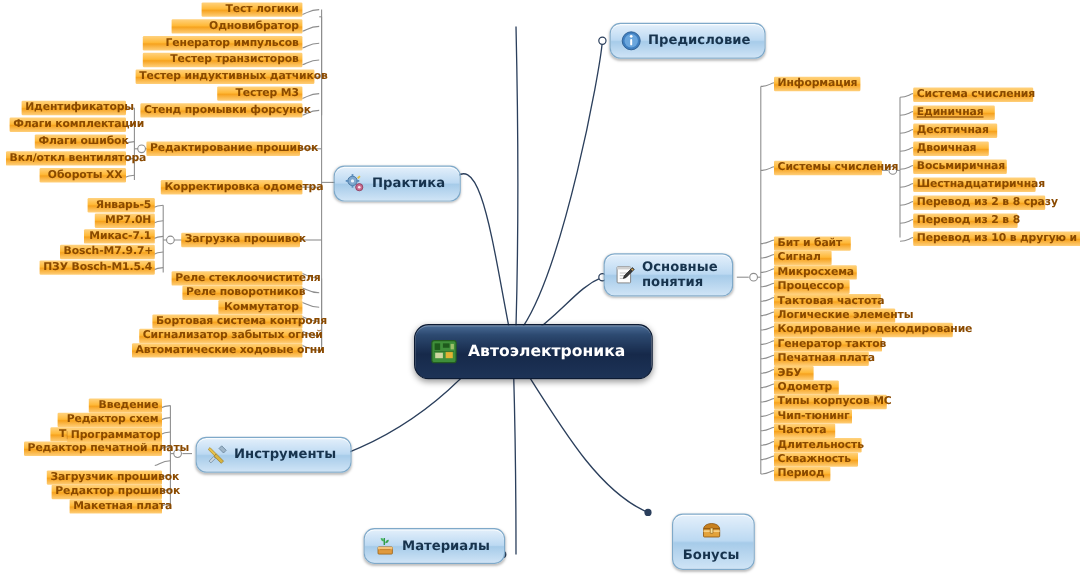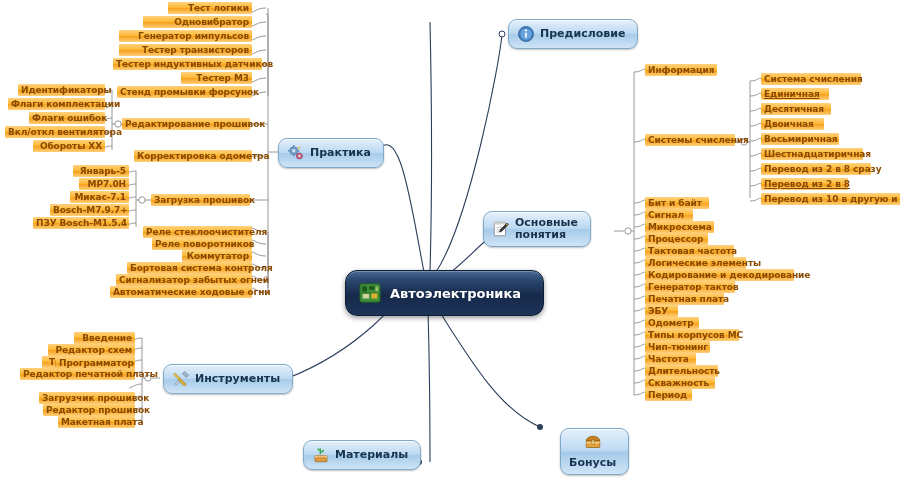--- a/index.html
+++ b/index.html
@@ -243,21 +243,21 @@
   <div class="bnode" style="left:508px;top:19px;">
     <svg class="ico ico-sm" viewBox="0 0 24 24">
       <circle cx="12" cy="12" r="10" fill="#3f7fc0" stroke="#2a5b90" stroke-width="1"></circle>
       <circle cx="12" cy="12" r="7.5" fill="#6aa6dd"></circle>
       <rect x="10.9" y="10" width="2.2" height="7" rx="1" fill="#ffffff"></rect>
       <circle cx="12" cy="7" r="1.5" fill="#ffffff"></circle>
     </svg>
     <span class="lbl">Предисловие</span>
   </div>
 
-  <div class="bnode" style="left:483px;top:211px;">
+  <div class="bnode" style="left:503px;top:211px;">
     <svg class="ico ico-sm" viewBox="0 0 24 24">
       <rect x="3" y="3" width="15" height="18" rx="1" fill="#fdfdfd" stroke="#7d7d7d" stroke-width="1"></rect>
       <rect x="3" y="3" width="15" height="3" fill="#cfcfcf"></rect>
       <path d="M6 10h8M6 13h8M6 16h5" stroke="#b9b9b9" stroke-width="1"></path>
       <path d="M20 4l2 2-9 9-3 1 1-3z" fill="#3a3a3a" stroke="#1c1c1c" stroke-width="0.8"></path>
       <path d="M19 5.2l1.8 1.8" stroke="#d2a24c" stroke-width="1.6"></path>
     </svg>
     <span class="lbl two">Основные
 понятия</span>
   </div>
@@ -332,16 +332,16 @@
   <div class="leaf" style="left:645px;top:377px;width:64px;">Скважность</div>
   <div class="leaf" style="left:645px;top:389px;width:41px;">Период</div>
 
   <div class="leaf" style="left:761px;top:73px;width:94px;">Система счисления</div>
   <div class="leaf" style="left:761px;top:88px;width:62px;text-decoration:underline;">Единичная</div>
   <div class="leaf" style="left:761px;top:103px;width:64px;">Десятичная</div>
   <div class="leaf" style="left:761px;top:118px;width:57px;">Двоичная</div>
   <div class="leaf" style="left:761px;top:133px;width:72px;">Восьмиричная</div>
   <div class="leaf" style="left:761px;top:148px;width:96px;">Шестнадцатиричная</div>
   <div class="leaf" style="left:761px;top:163px;width:104px;">Перевод из 2 в 8 сразу</div>
-  <div class="leaf" style="left:761px;top:178px;width:81px;text-decoration:underline;">Перевод из 2 в 8</div>
+  <div class="leaf" style="left:761px;top:178px;width:81px;">Перевод из 2 в 8</div>
   <div class="leaf" style="left:761px;top:193px;width:136px;">Перевод из 10 в другую и обратно</div>
 
 </div>
 
 </body></html>

